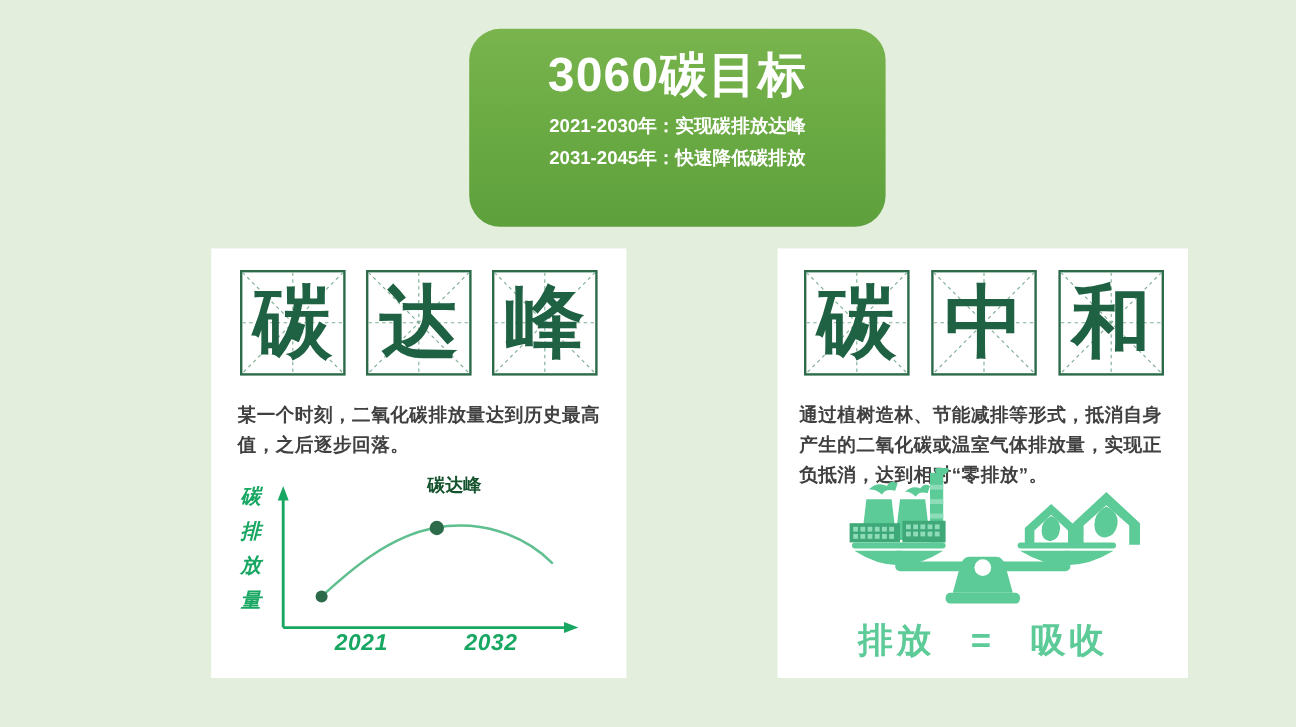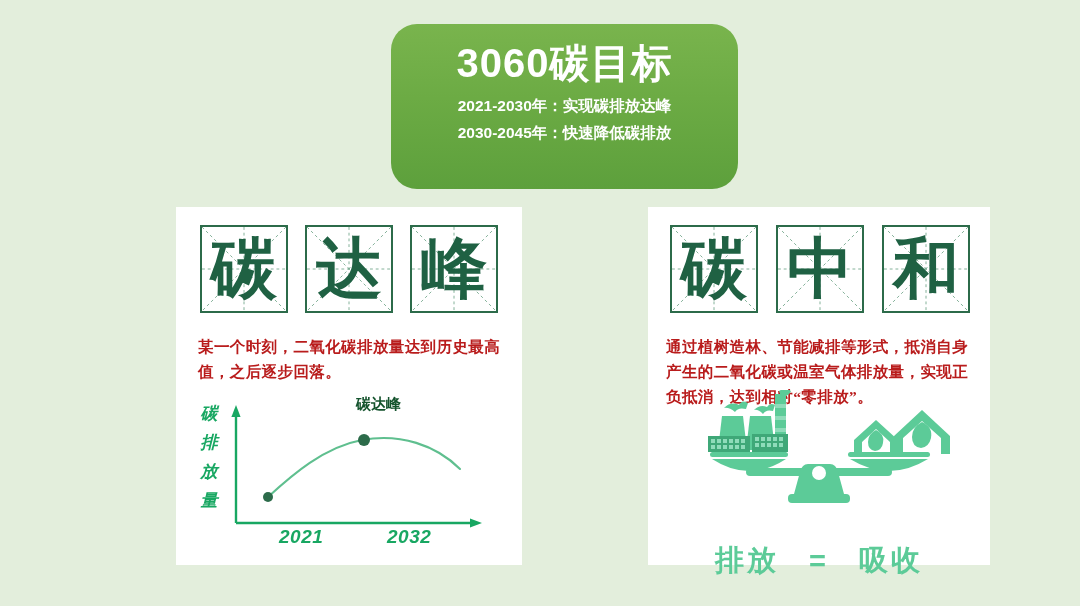--- a/index.html
+++ b/index.html
@@ -102,26 +102,25 @@
   #left-chars .char-glyph { font-size: 66px; }
 
   #right-chars { position: absolute; left: 22px; top: 18px; width: 300px; }
   #right-chars .char-box { width: 88px; height: 88px; margin-right: 18px; }
   #right-chars .char-box:last-child { margin-right: 0; }
   #right-chars .char-glyph { font-size: 66px; }
 
   
   .card-text {
     position: absolute;
-    color: #b91c1c;
+    color: #404040;
     font-weight: bold;
     font-size: 15.5px;
     line-height: 1.62;
     letter-spacing: 0.4px;
-    font-family: Liberation Serif, serif;
   }
   #left-text { left: 22px; top: 127px; width: 306px; }
   #right-text { left: 18px; top: 127px; width: 310px; }
 
   
   #chart-area {
     position: absolute;
     left: 8px;
     top: 190px;
     width: 330px;
@@ -174,30 +173,29 @@
     top: 124px;
     width: 322px;
     display: flex;
     align-items: center;
     justify-content: center;
     gap: 30px;
     color: #5ccb98;
     font-size: 29px;
     font-weight: bold;
     letter-spacing: 3px;
-    margin-top: 27px;
   }
 </style>
 </head>
 <body>
 
 <div id="header-banner">
   <div id="header-title">3060碳目标</div>
   <div class="banner-line">2021-2030年：实现碳排放达峰</div>
-  <div class="banner-line">2030-2045年：快速降低碳排放</div>
+  <div class="banner-line">2031-2045年：快速降低碳排放</div>
 </div>
 
 <div class="card" id="card-left">
 
   <div id="left-chars" class="char-row">
     <div class="char-box">
       <svg class="grid-lines" viewBox="0 0 88 88" preserveAspectRatio="none">
         <line x1="0" y1="0" x2="88" y2="88" stroke="#7fae95" stroke-width="1" stroke-dasharray="3,3"></line>
         <line x1="88" y1="0" x2="0" y2="88" stroke="#7fae95" stroke-width="1" stroke-dasharray="3,3"></line>
         <line x1="44" y1="0" x2="44" y2="88" stroke="#7fae95" stroke-width="1" stroke-dasharray="3,3"></line>

